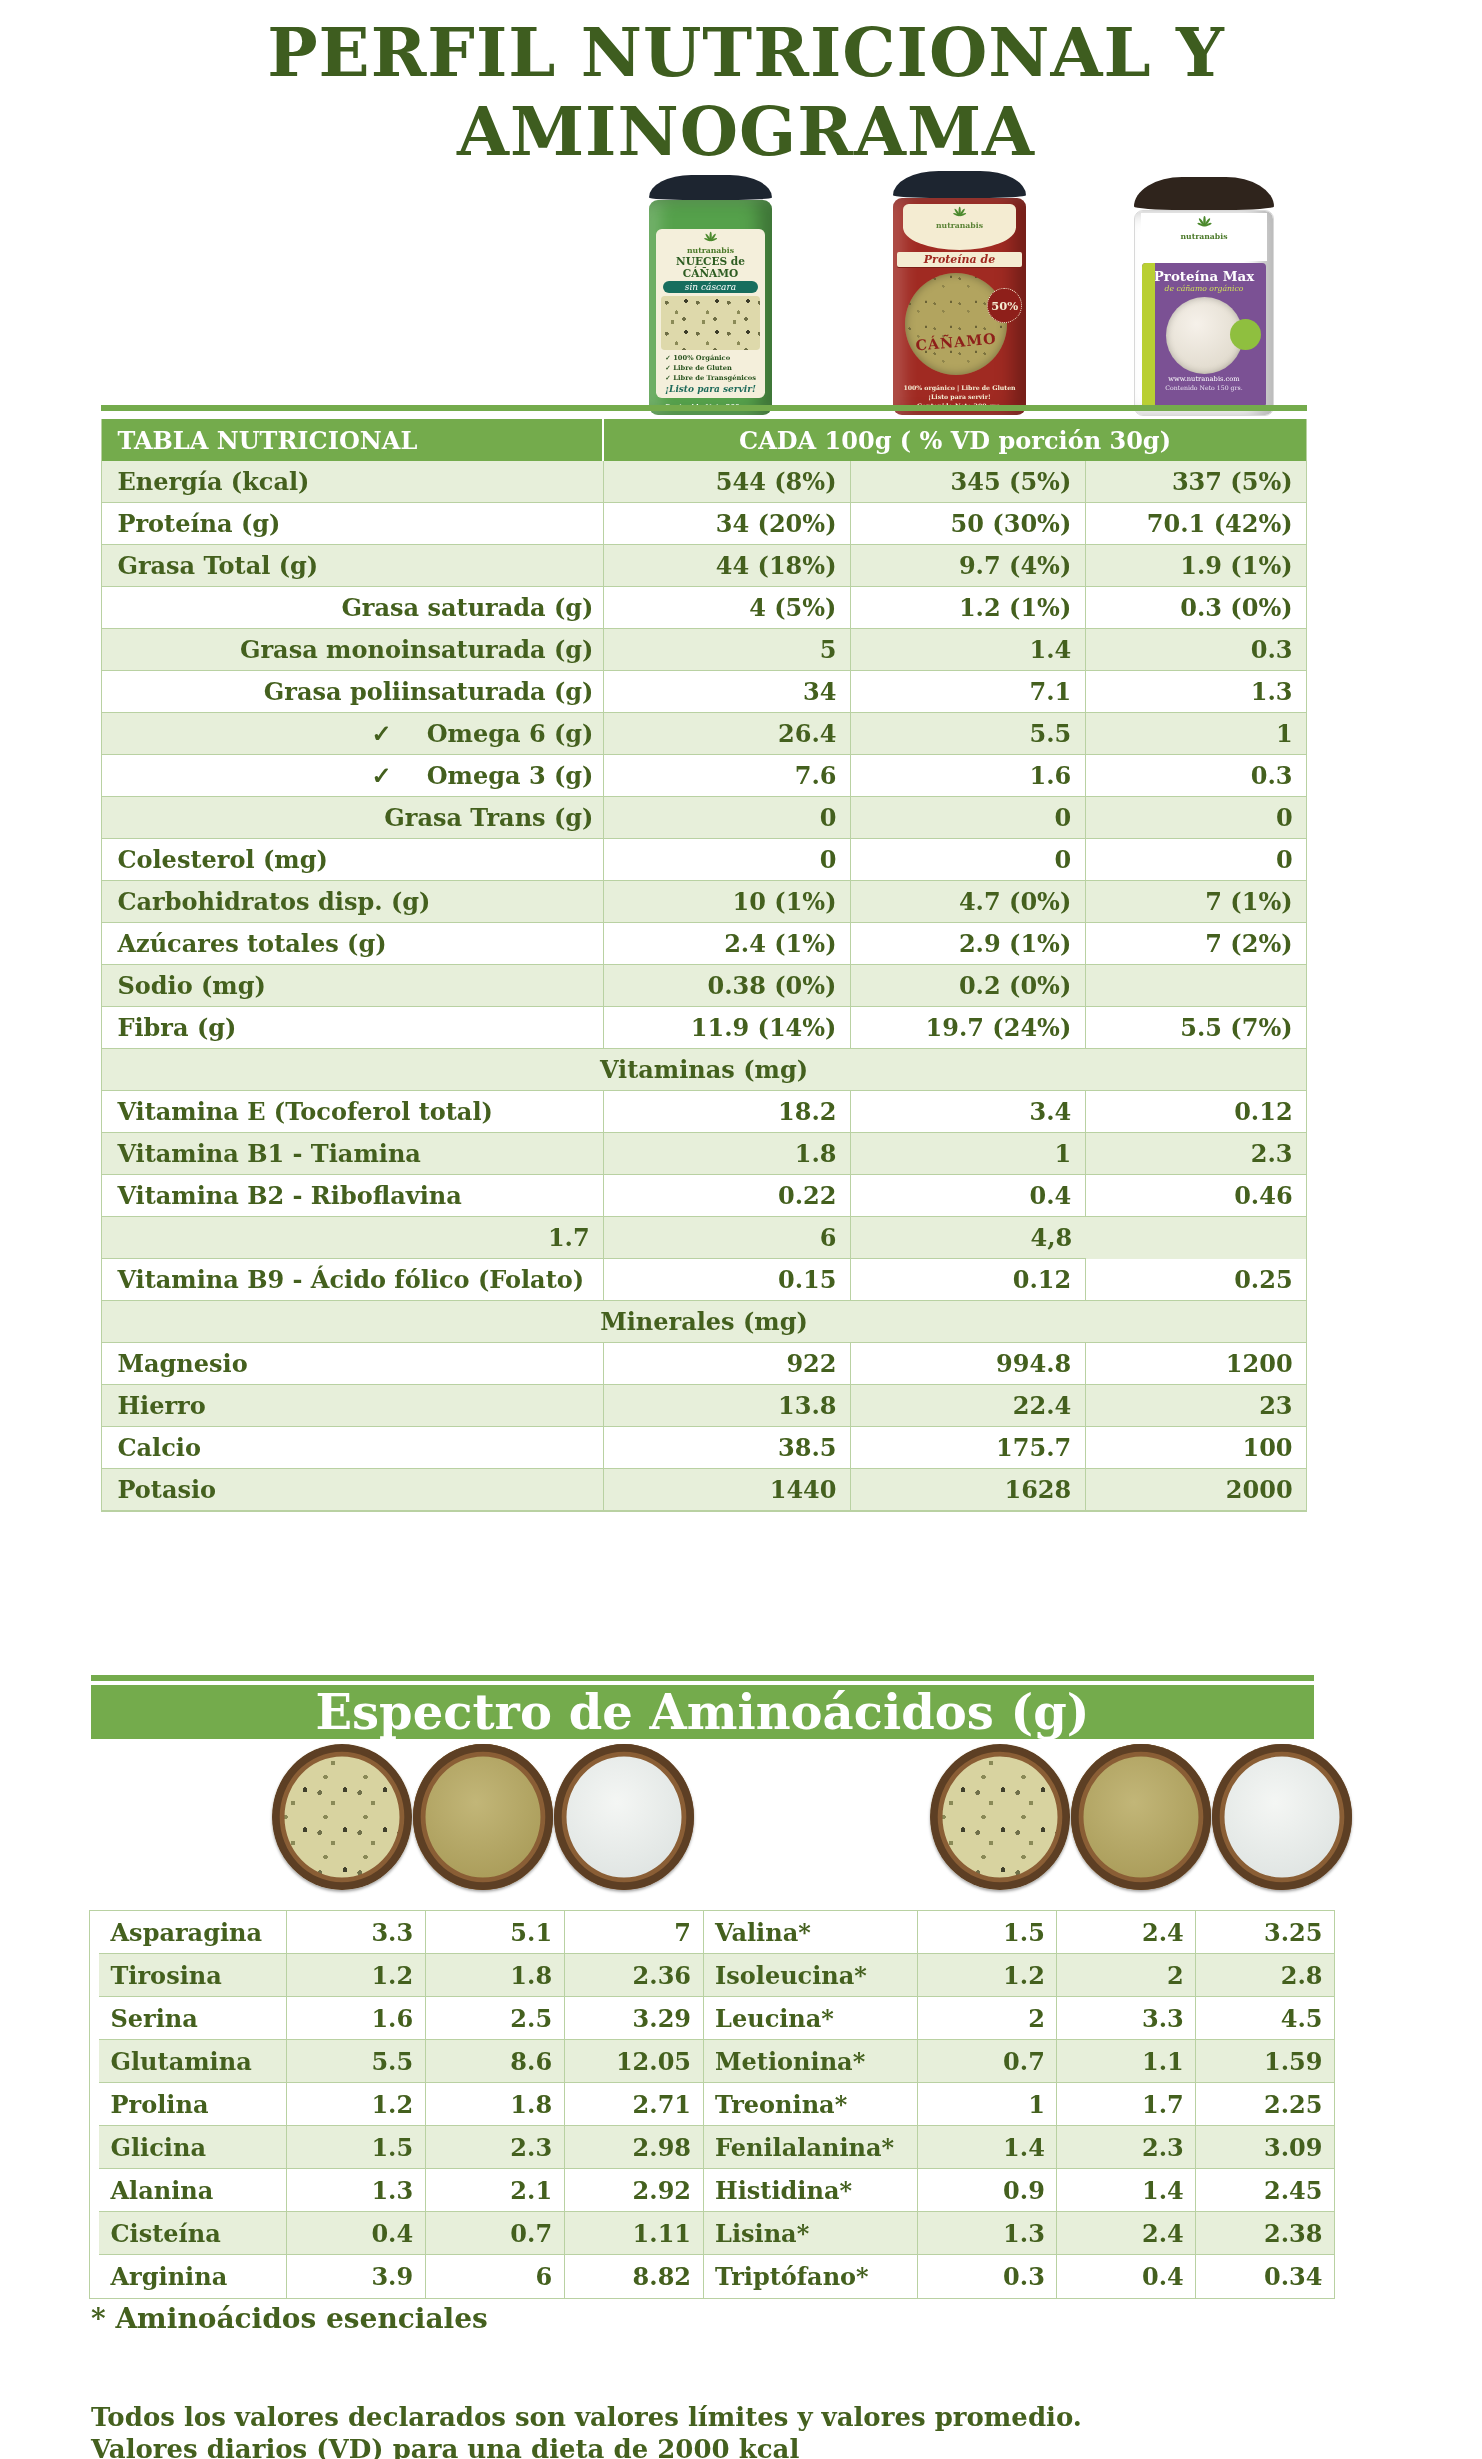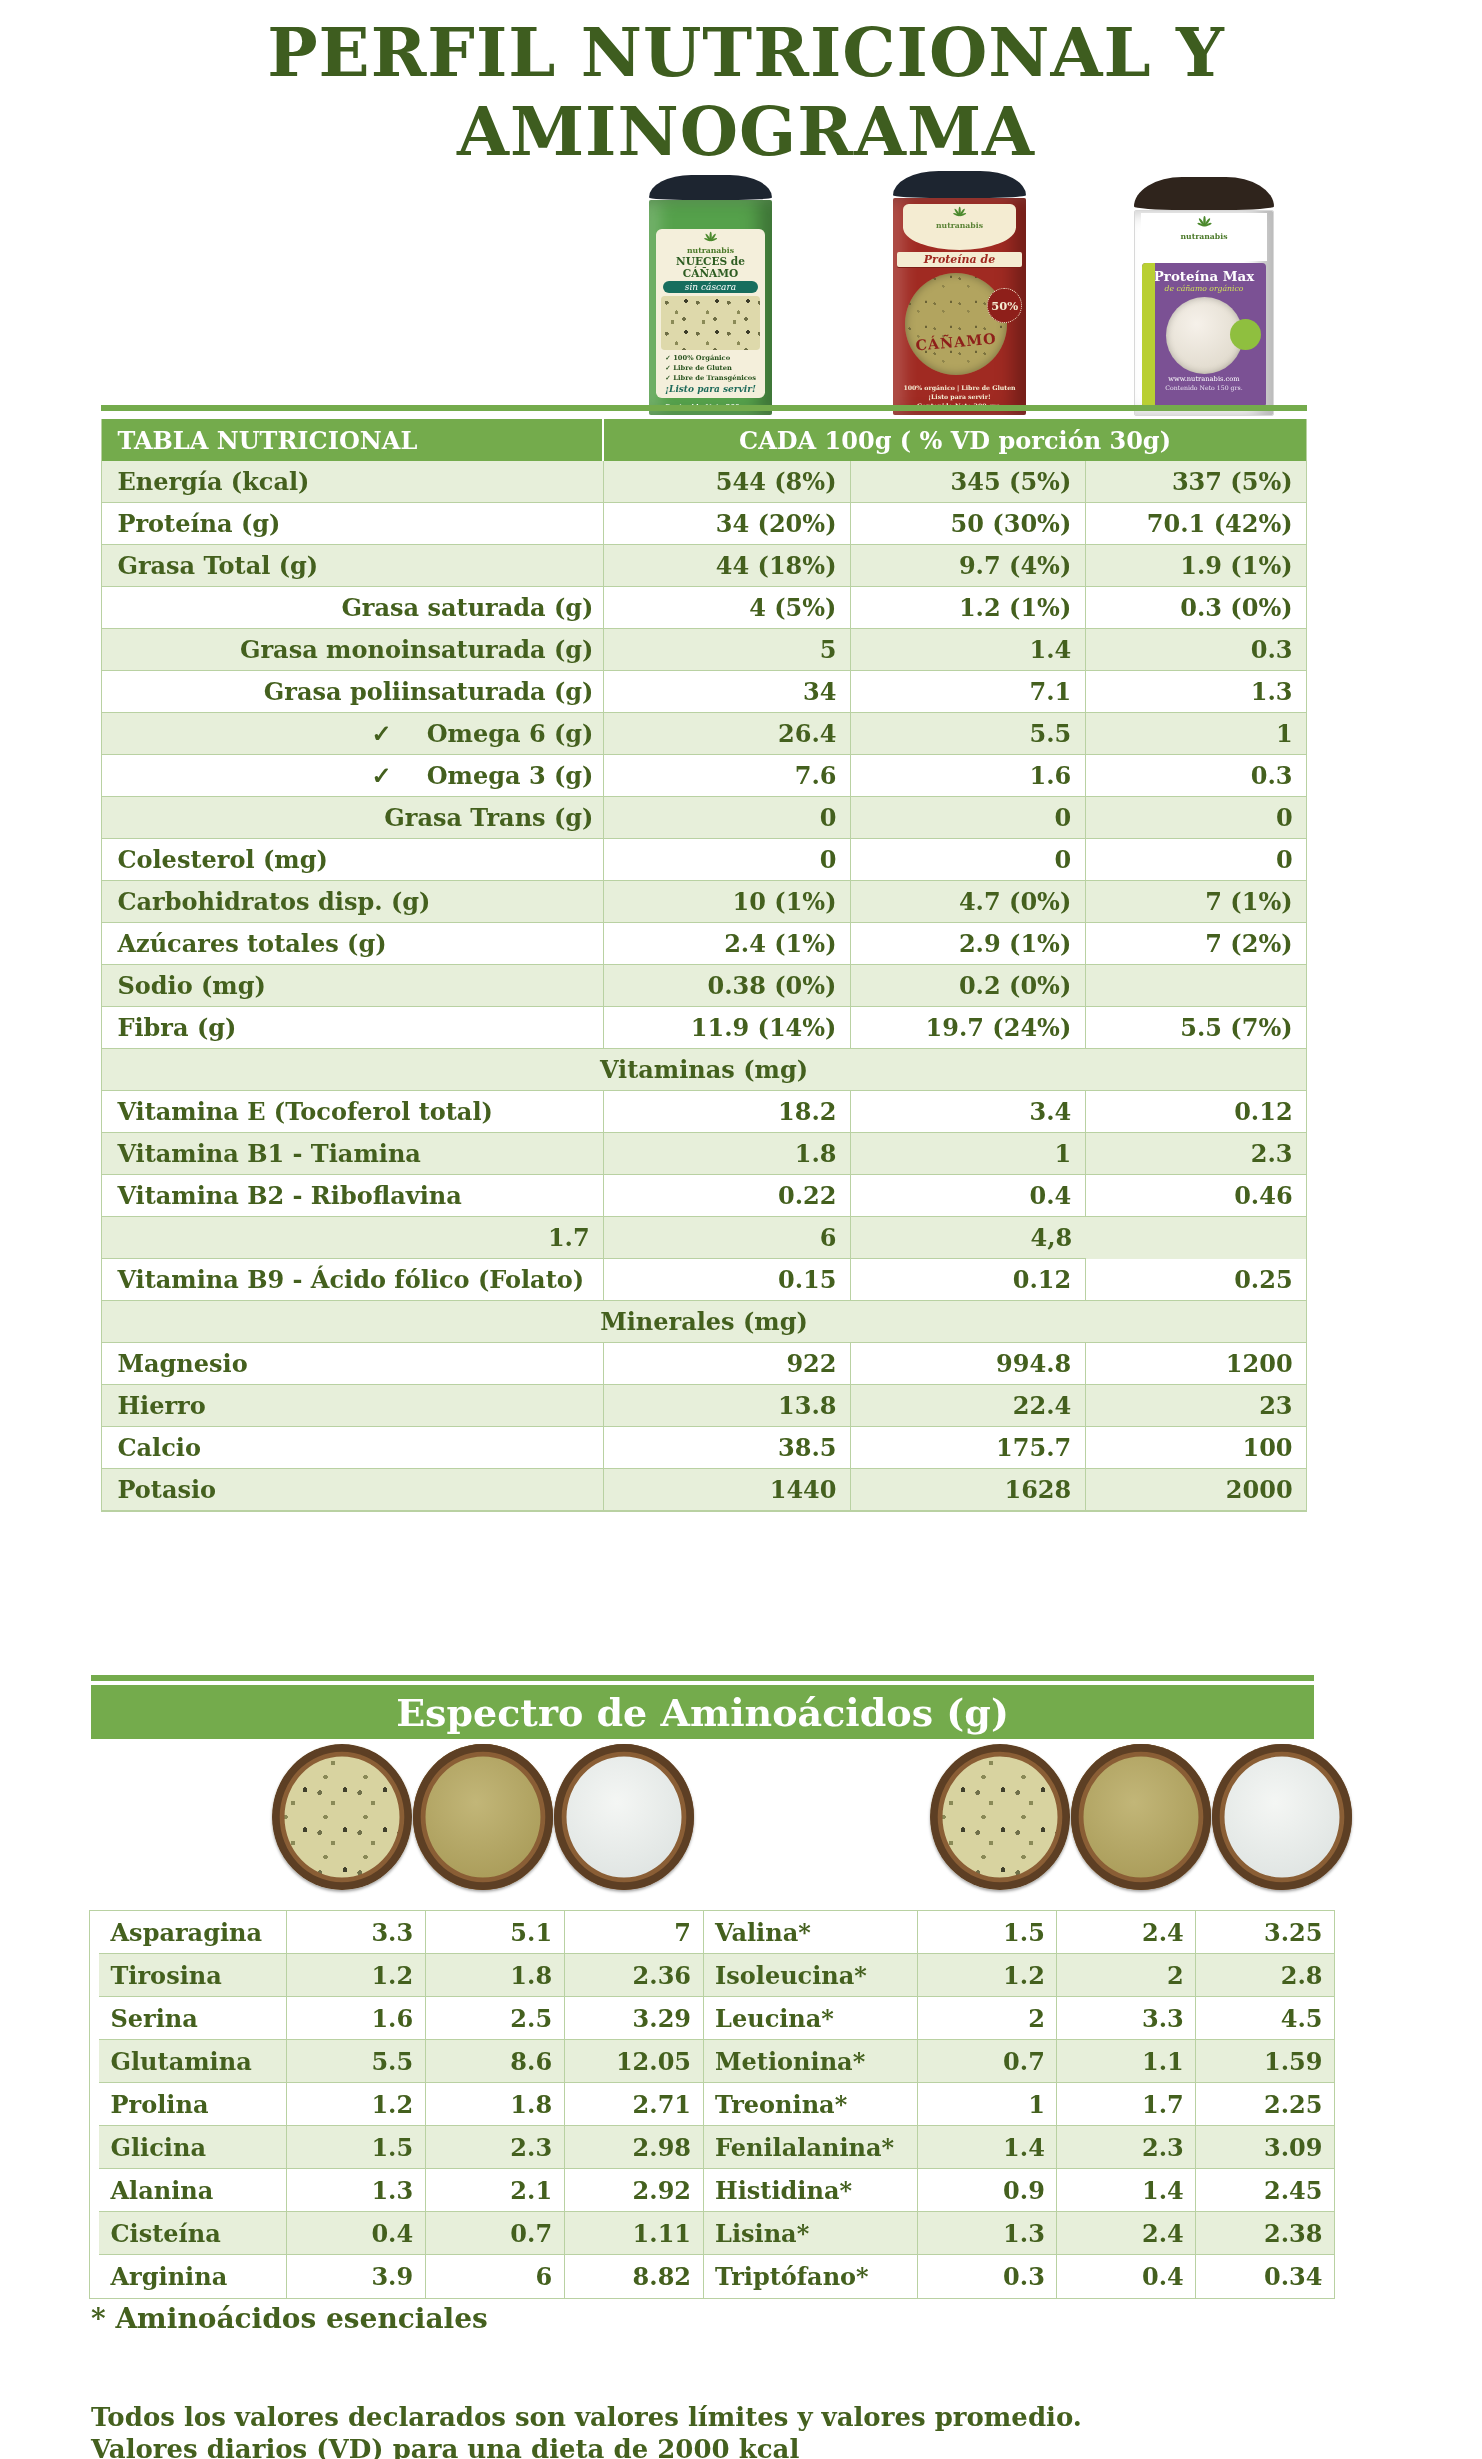--- a/index.html
+++ b/index.html
@@ -14,21 +14,21 @@
   body{font-family:"DejaVu Serif","Liberation Serif",serif;color:var(--tx);}
   .page{position:relative;width:1482px;height:2459px;background:#fff;overflow:hidden;margin:0 auto;}
 
   
   .title{position:absolute;top:13.4px;left:0;width:100%;text-align:center;
          font-size:67px;font-weight:bold;color:var(--ttl);letter-spacing:1px;padding-left:10px;}
 
   
   .can{position:absolute;}
   .lid{position:relative;width:100%;background:#1d2530;border-radius:46%/120% 120% 14% 14%;}
-  .canbody{position:relative;width:100%;border-radius:2px;box-shadow:inset -13.4px 0 17.3px rgba(0,0,0,.28), inset 11.5px 0 15.4px rgba(255,255,255,.18);}
+  .canbody{position:relative;width:100%;border-radius:9px;box-shadow:inset -13.4px 0 17.3px rgba(0,0,0,.28), inset 11.5px 0 15.4px rgba(255,255,255,.18);}
   .leaf{display:block;margin:1.9px auto 0;}
   .brand{font-size:7.7px;text-align:center;color:#4c7a2a;font-weight:bold;}
 
   .can1{left:649px;top:175px;width:123px;height:240px;}
   .can1 .lid{height:25px;}
   .can1 .canbody{height:215px;background:#55a14b;}
   .c1-panel{position:absolute;left:6.7px;right:6.7px;top:29px;bottom:17.3px;background:#f4efdb;border-radius:5.8px;overflow:hidden;}
   .c1-title{font-size:10.6px;font-weight:bold;color:#2e5d22;text-align:center;margin-top:1px;line-height:1.1;}
   .c1-sub{margin:1.9px 7.7px 0;background:#176e5e;color:#fff;font-style:italic;font-size:9px;text-align:center;border-radius:7.7px;padding:1px 0;}
   .c1-seeds{height:54px;margin:2.9px 5.8px;border-radius:3.8px;background-color:#ded9ab;
@@ -79,21 +79,21 @@
   .sw{background:#ffffff;}
   .ncell{display:flex;align-items:center;padding:2.9px 13.4px;border-right:1.9px solid var(--bd);border-bottom:1.9px solid var(--bd);}
   .nrow .ncell:last-child{border-right:none;}
   .nlabel{justify-content:flex-start;padding-left:15.4px;}
   .nlabel.ra{justify-content:flex-end;padding-right:9.6px;}
   .nval{justify-content:flex-end;}
   .nsec{justify-content:center;border-right:none;}
   .chk{margin-right:35px;}
 
   .banner{position:absolute;left:91px;top:1685px;width:1223px;height:54px;background:var(--hg);color:#fff;
-          display:flex;align-items:center;justify-content:center;font-size:38px;font-weight:bold;}
+          display:flex;align-items:center;justify-content:center;font-size:48px;font-weight:bold;}
 
   .bowlgroup{position:absolute;top:1744px;display:flex;}
   .bg-left{left:272px;}
   .bg-right{left:930px;}
   .bowl{width:140px;height:146px;border-radius:50%;margin-right:1px;
         box-shadow:inset 0 0 0 7.7px #5d3f24, inset 0 0 0 12.5px #8a5e35, 0 1.9px 2.9px rgba(0,0,0,.35);}
   .bowl.seeds{background-color:#d8d3a0;
         background-image:radial-gradient(circle 2.4px at 7.7px 8.6px,#70704a 98%,transparent),radial-gradient(circle 2.4px at 21px 19px,#8a8a57 98%,transparent),radial-gradient(circle 2.4px at 33px 5.8px,#40402c 98%,transparent),radial-gradient(circle 2.4px at 13.4px 33px,#8a8a57 98%,transparent);
         background-size:40px 40px;}
   .bowl.olive{background:radial-gradient(circle at 45% 40%,#c2b678,#a89a57 75%,#968849);}

